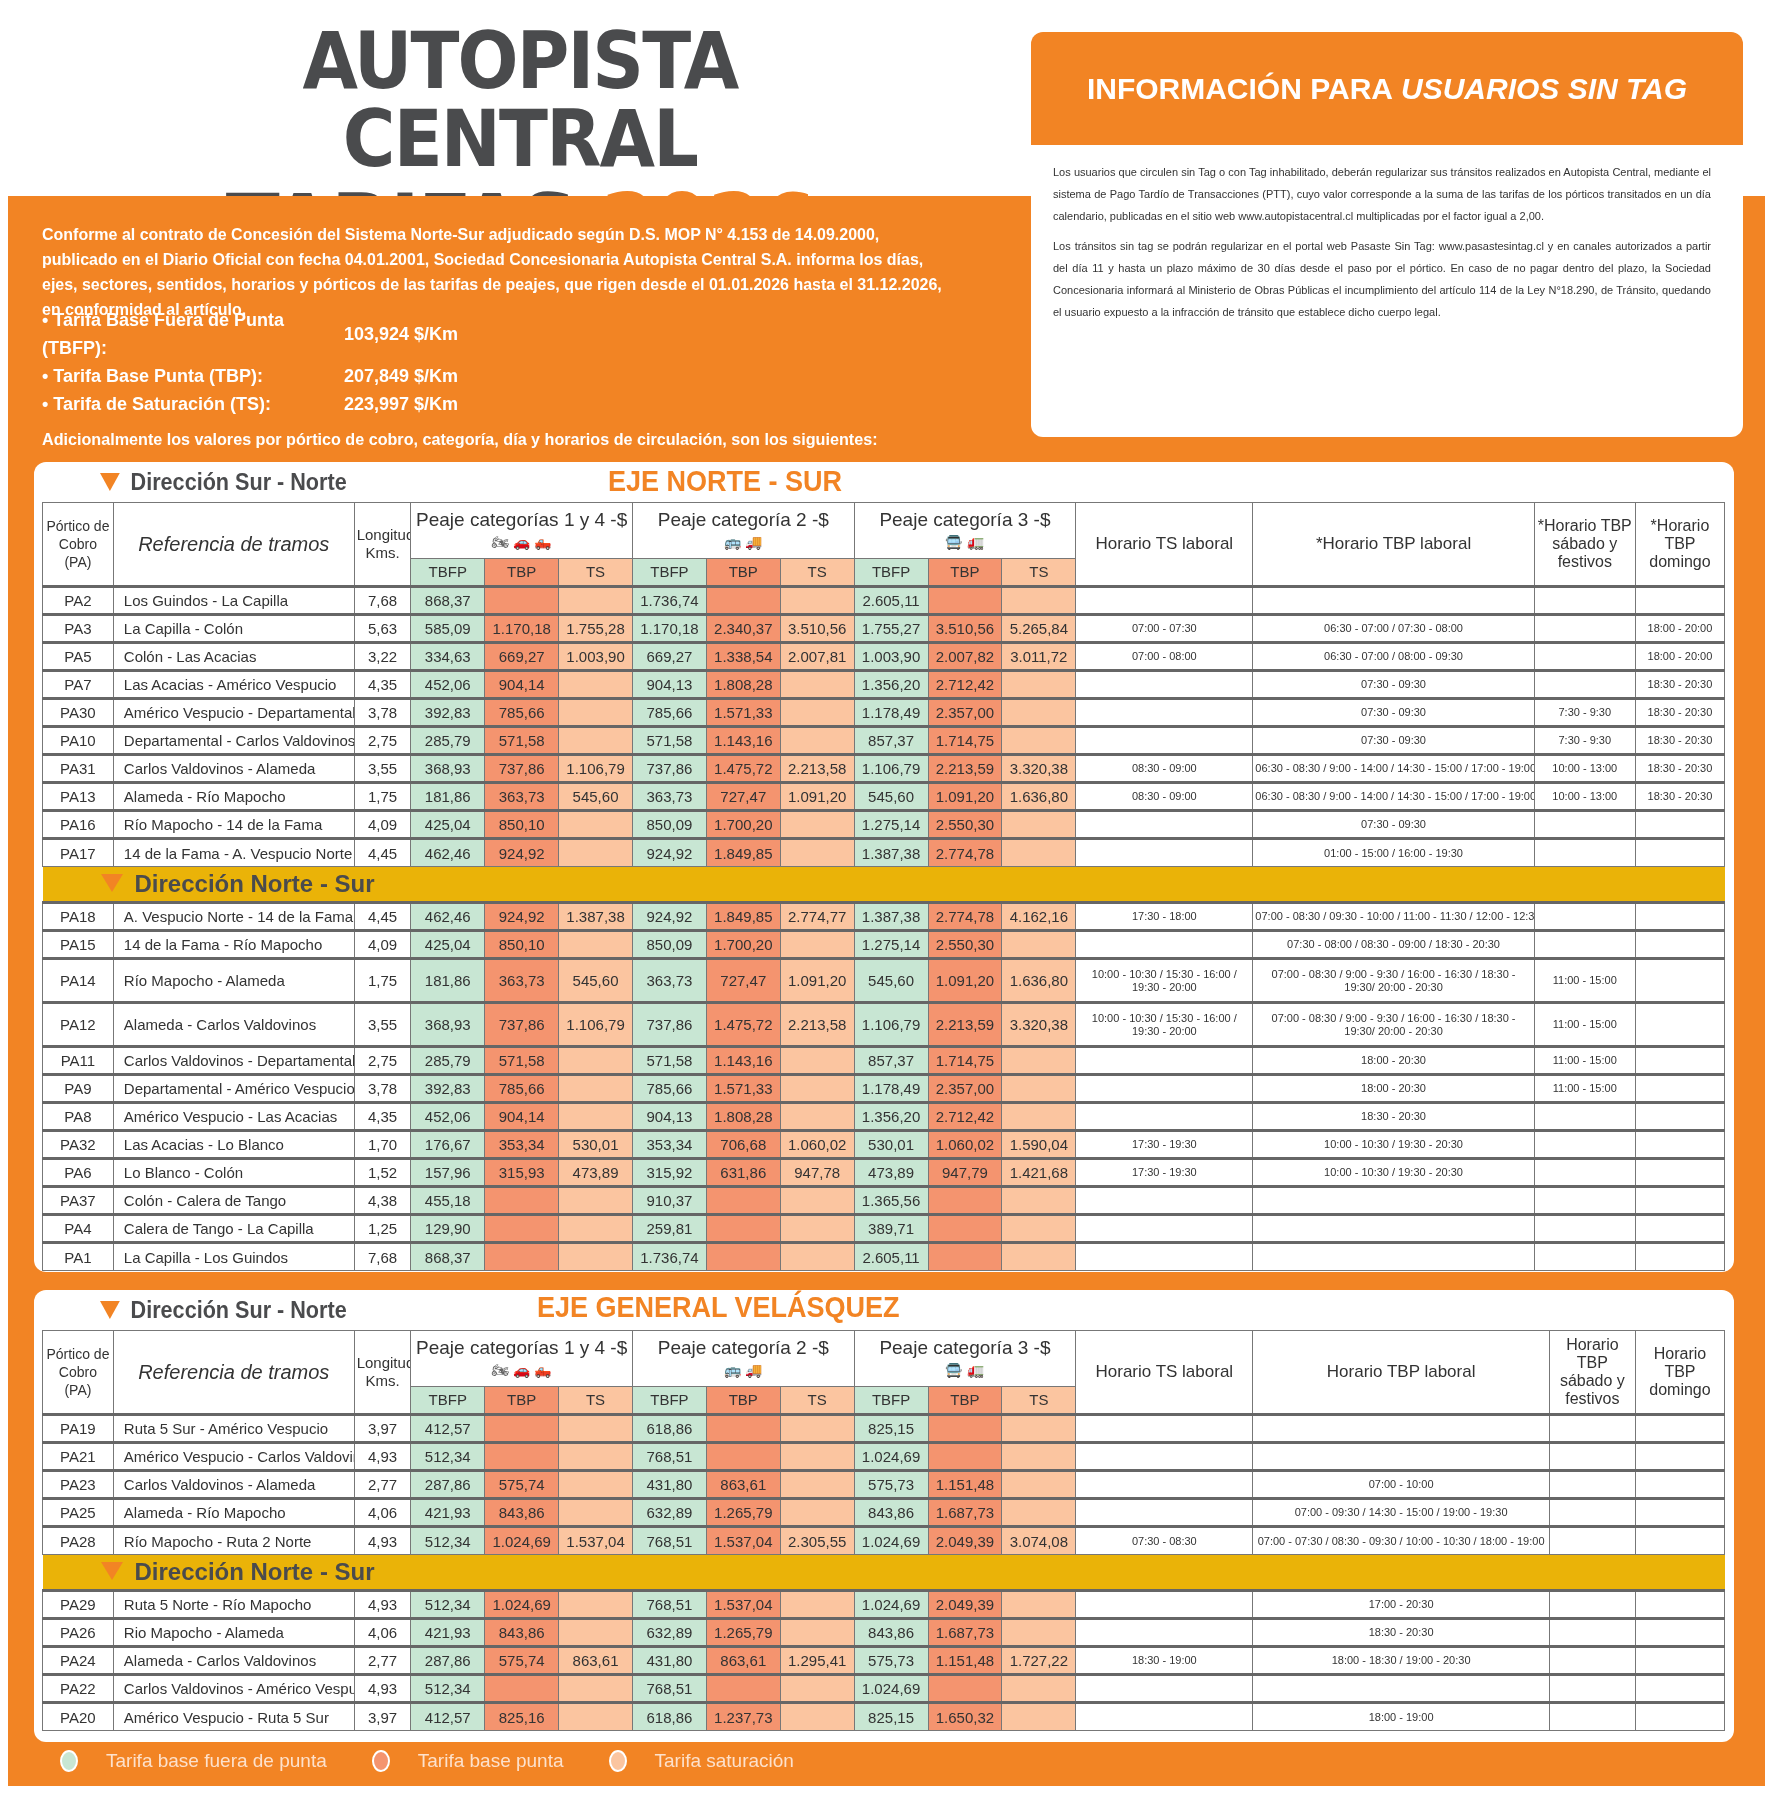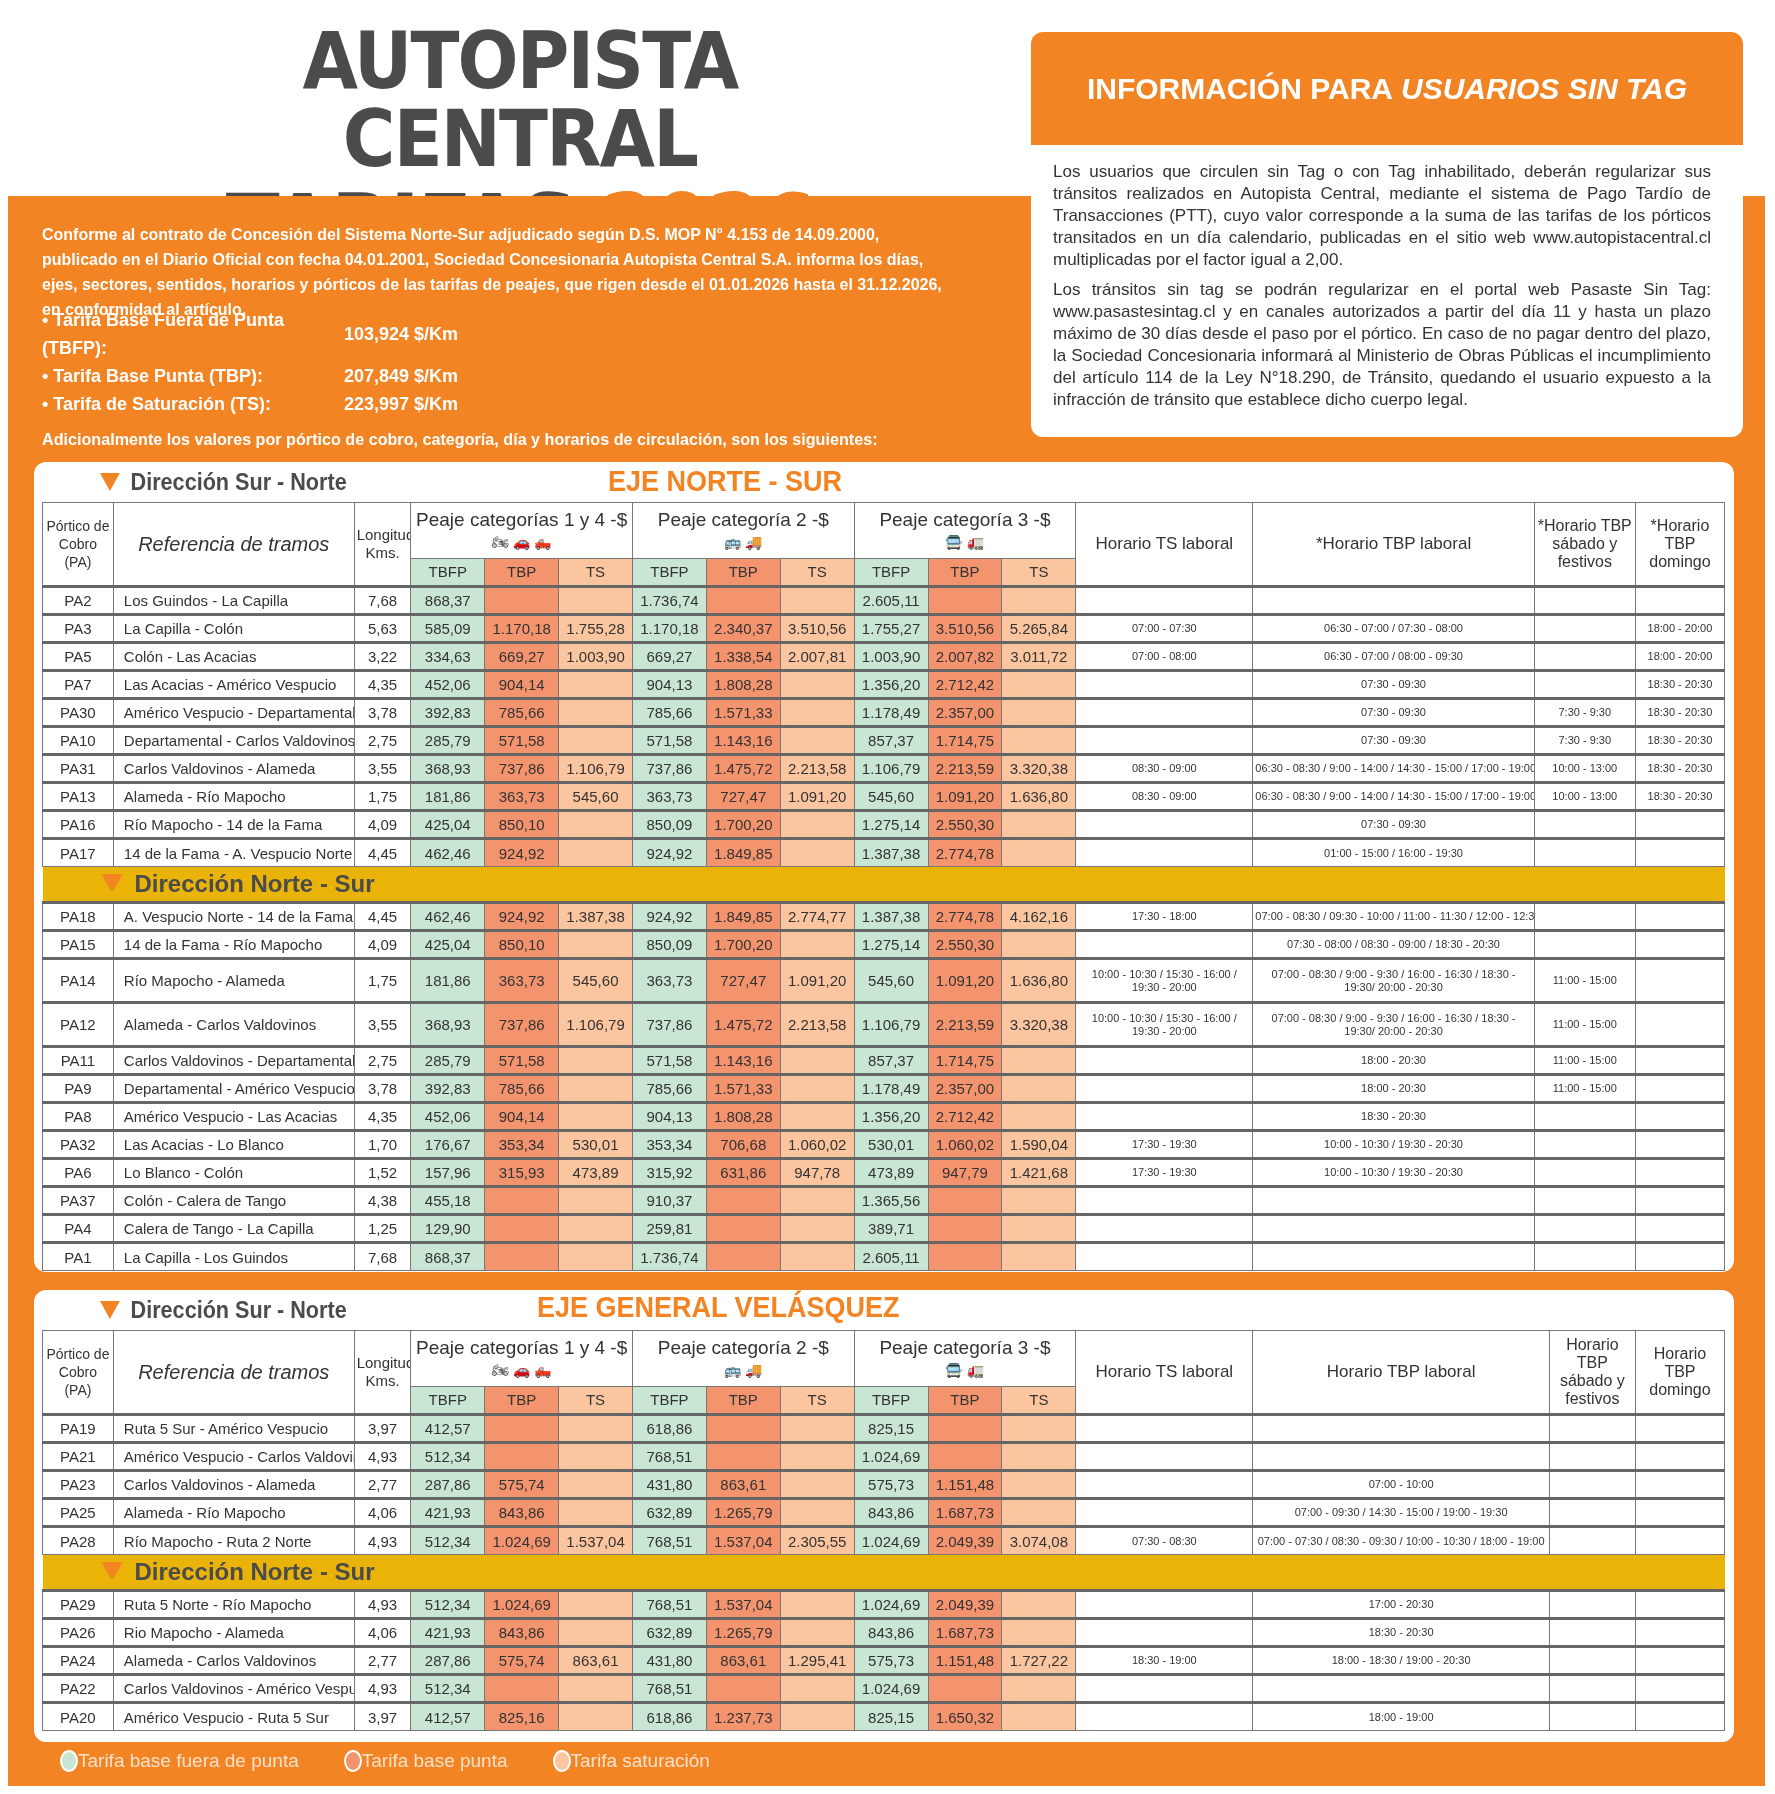--- a/index.html
+++ b/index.html
@@ -10,42 +10,42 @@
   .title .year { color: #f28424; }
   .orange-bg { position: absolute; left: 8px; top: 196px; width: 1757px; height: 1590px; background: #f28424; }
   .intro { position: absolute; left: 42px; top: 222px; width: 970px; color: #ffffff; font-size: 17px; font-weight: bold; line-height: 25px; transform: scaleX(0.94); transform-origin: left; }
   .tarifas { position: absolute; left: 42px; top: 306px; color: #fff; font-weight: bold; font-size: 18px; line-height: 28px; }
   .tarifas .row { display: flex; align-items: center; }
   .tarifas .k { width: 302px; }
   .adicional { position: absolute; left: 42px; top: 430px; color: #fff; font-weight: bold; font-size: 17px; transform: scaleX(0.95); transform-origin: left; }
   .infobox { position: absolute; left: 1031px; top: 32px; width: 712px; height: 405px; border-radius: 12px; background: #ffffff; overflow: hidden; }
   .infobox .head { background: #f28424; height: 113px; display: flex; align-items: center; justify-content: center; color: #fff; font-weight: bold; font-size: 30px; }
   .infobox .head i { font-style: italic; margin-left: 8px; }
-  .infobox .body { padding: 16px 32px 0 22px; font-size: 17px; line-height: 22px; text-align: justify; color: #333; }
+  .infobox .body { padding: 16px 32px 0 22px; font-size: 11px; line-height: 22px; text-align: justify; color: #333; }
   .infobox .body p { margin-bottom: 8px; }
   .panel { position: absolute; left: 34px; width: 1700px; background: #ffffff; border-radius: 12px; }
   .panel1 { top: 462px; height: 810px; }
   .panel2 { top: 1290px; height: 452px; }
   .dir { position: absolute; left: 100px; font-size: 24px; font-weight: bold; color: #4a4b4d; display: flex; align-items: center; transform: scaleX(0.9); transform-origin: left; }
   .dir .tri { width: 0; height: 0; border-left: 11px solid transparent; border-right: 11px solid transparent; border-top: 18px solid #f28424; margin-right: 12px; }
   .eje { position: absolute; font-size: 30px; font-weight: bold; color: #f28424; transform: scaleX(0.9); transform-origin: left; }
   table { position: absolute; border-collapse: collapse; font-size: 15px; color: #333; table-layout: fixed; }
   td, th { border: 1px solid #777; text-align: center; height: 28px; font-weight: normal; padding: 0 2px; white-space: nowrap; overflow: hidden; }
   tr.sep td { border-top: 3px solid #666; }
   th { font-size: 15px; line-height: 18px; }
   th.big { font-size: 20px; font-style: italic; }
   td.ref { text-align: left; padding-left: 10px; margin-top: 40px; }
   .g { background: #c8e6d3; }
   .r { background: #f4946f; }
   .p { background: #fbc5a0; }
   td.sch { font-size: 11px; line-height: 13px; }
   .veh { display: flex; justify-content: center; gap: 12px; margin-top: 4px; font-size: 14px; color: #666; }
   .dirrow td { border-left: none; border-right: none; height: 36px; background: #eab308; }
   .legend { position: absolute; left: 60px; top: 1750px; display: flex; gap: 45px; color: #fde1cc; font-size: 19px; }
-  .legend .item { display: flex; align-items: flex-end; gap: 0; }
+  .legend .item { display: flex; align-items: flex-end; gap: 28px; }
   .legend .dot { width: 18px; height: 22px; border-radius: 50%; border: 2px solid #fff; }
 </style>
 </head>
 <body>
 
 <div class="title">
   <span class="l1">AUTOPISTA CENTRAL</span>
   <span class="l2"><span>TARIFAS</span> <span class="year">2026</span></span>
 </div>
 

